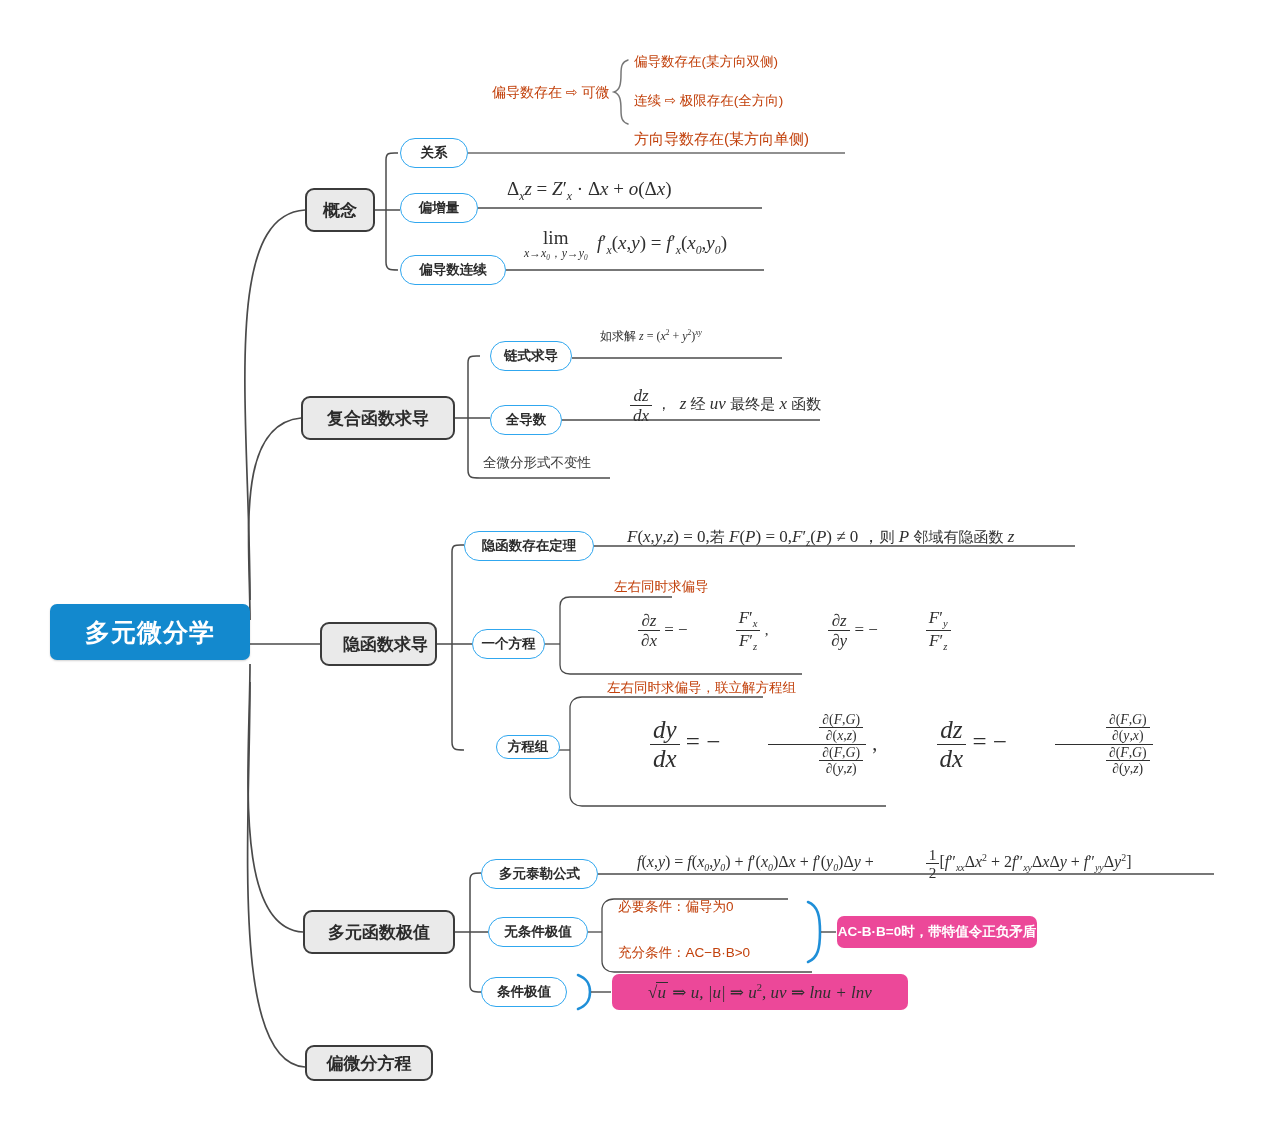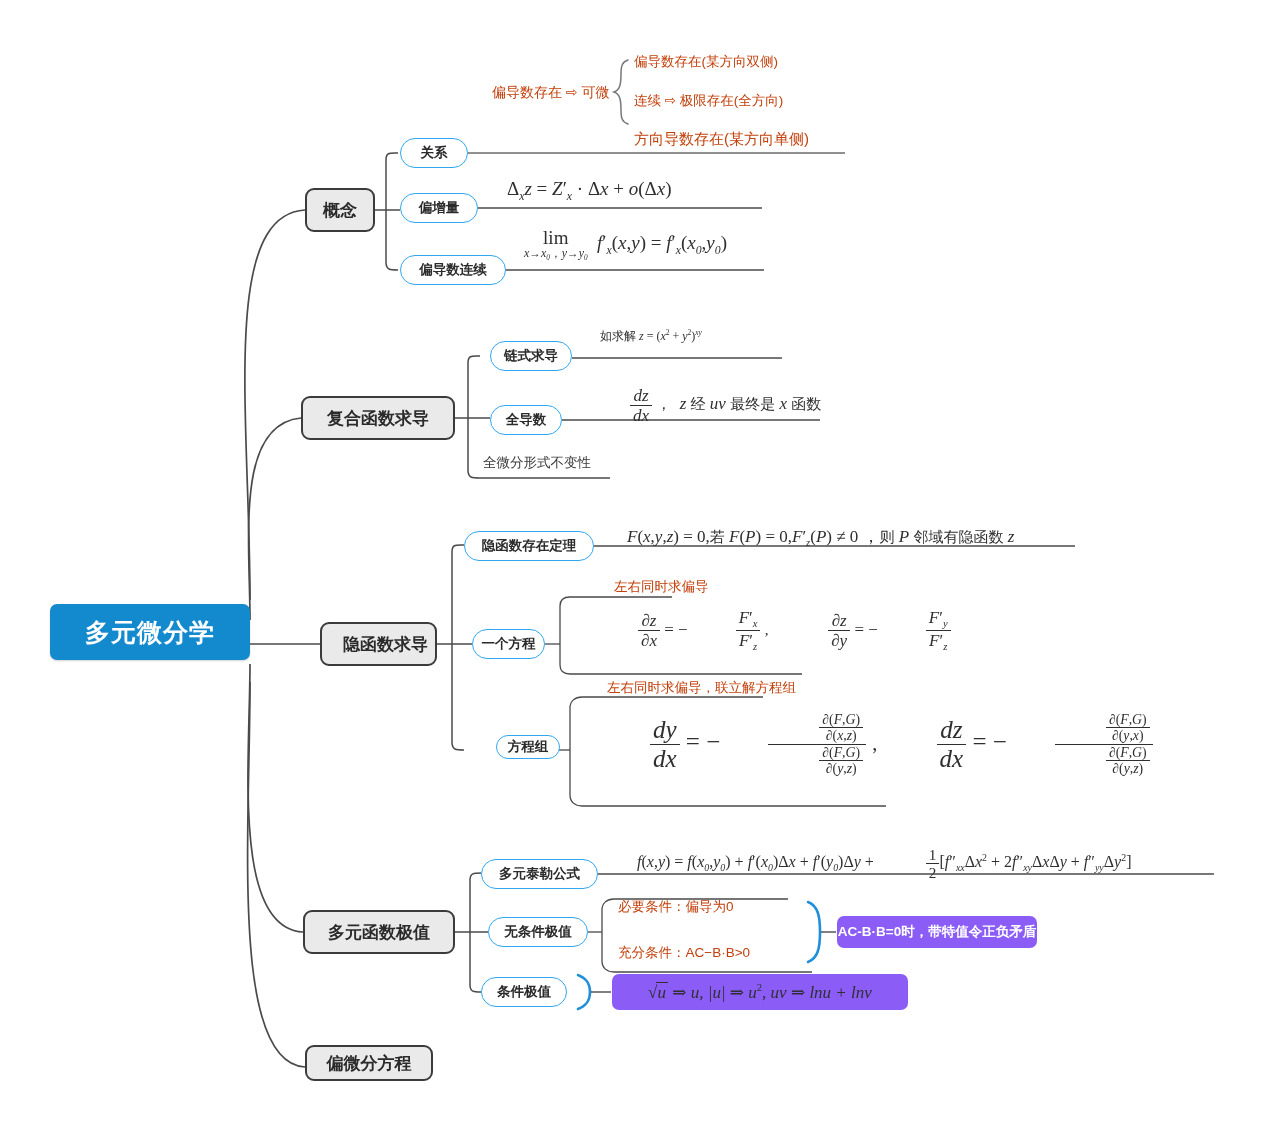--- a/index.html
+++ b/index.html
@@ -25,21 +25,21 @@
   }
   .pill{
     background:#ffffff;border:1.6px solid #30a7ef;border-radius:17px;
     color:#2b2b2b;font-size:13.5px;font-weight:bold;padding:0 13px;
   }
   .plain{
     color:#3a3a3a;font-size:13.5px;background:transparent;
     justify-content:flex-start;
   }
   .darkbox{
-    background:#8b5cf6;color:#ffffff;border-radius:7px;
+    background:#ec4899;color:#ffffff;border-radius:7px;
     font-size:13.5px;font-weight:bold;padding:0 15px;
   }
   .darkbox.math{font-size:17px;font-weight:normal;font-family:"Liberation Serif","DejaVu Serif",serif;font-style:italic;}
 
   
   .math{
     position:absolute;white-space:nowrap;color:#2f2f2f;
     font-family:"Liberation Serif","DejaVu Serif",serif;
   }
   .cn{font-family:"Liberation Sans","DejaVu Sans",sans-serif;font-style:normal;}

